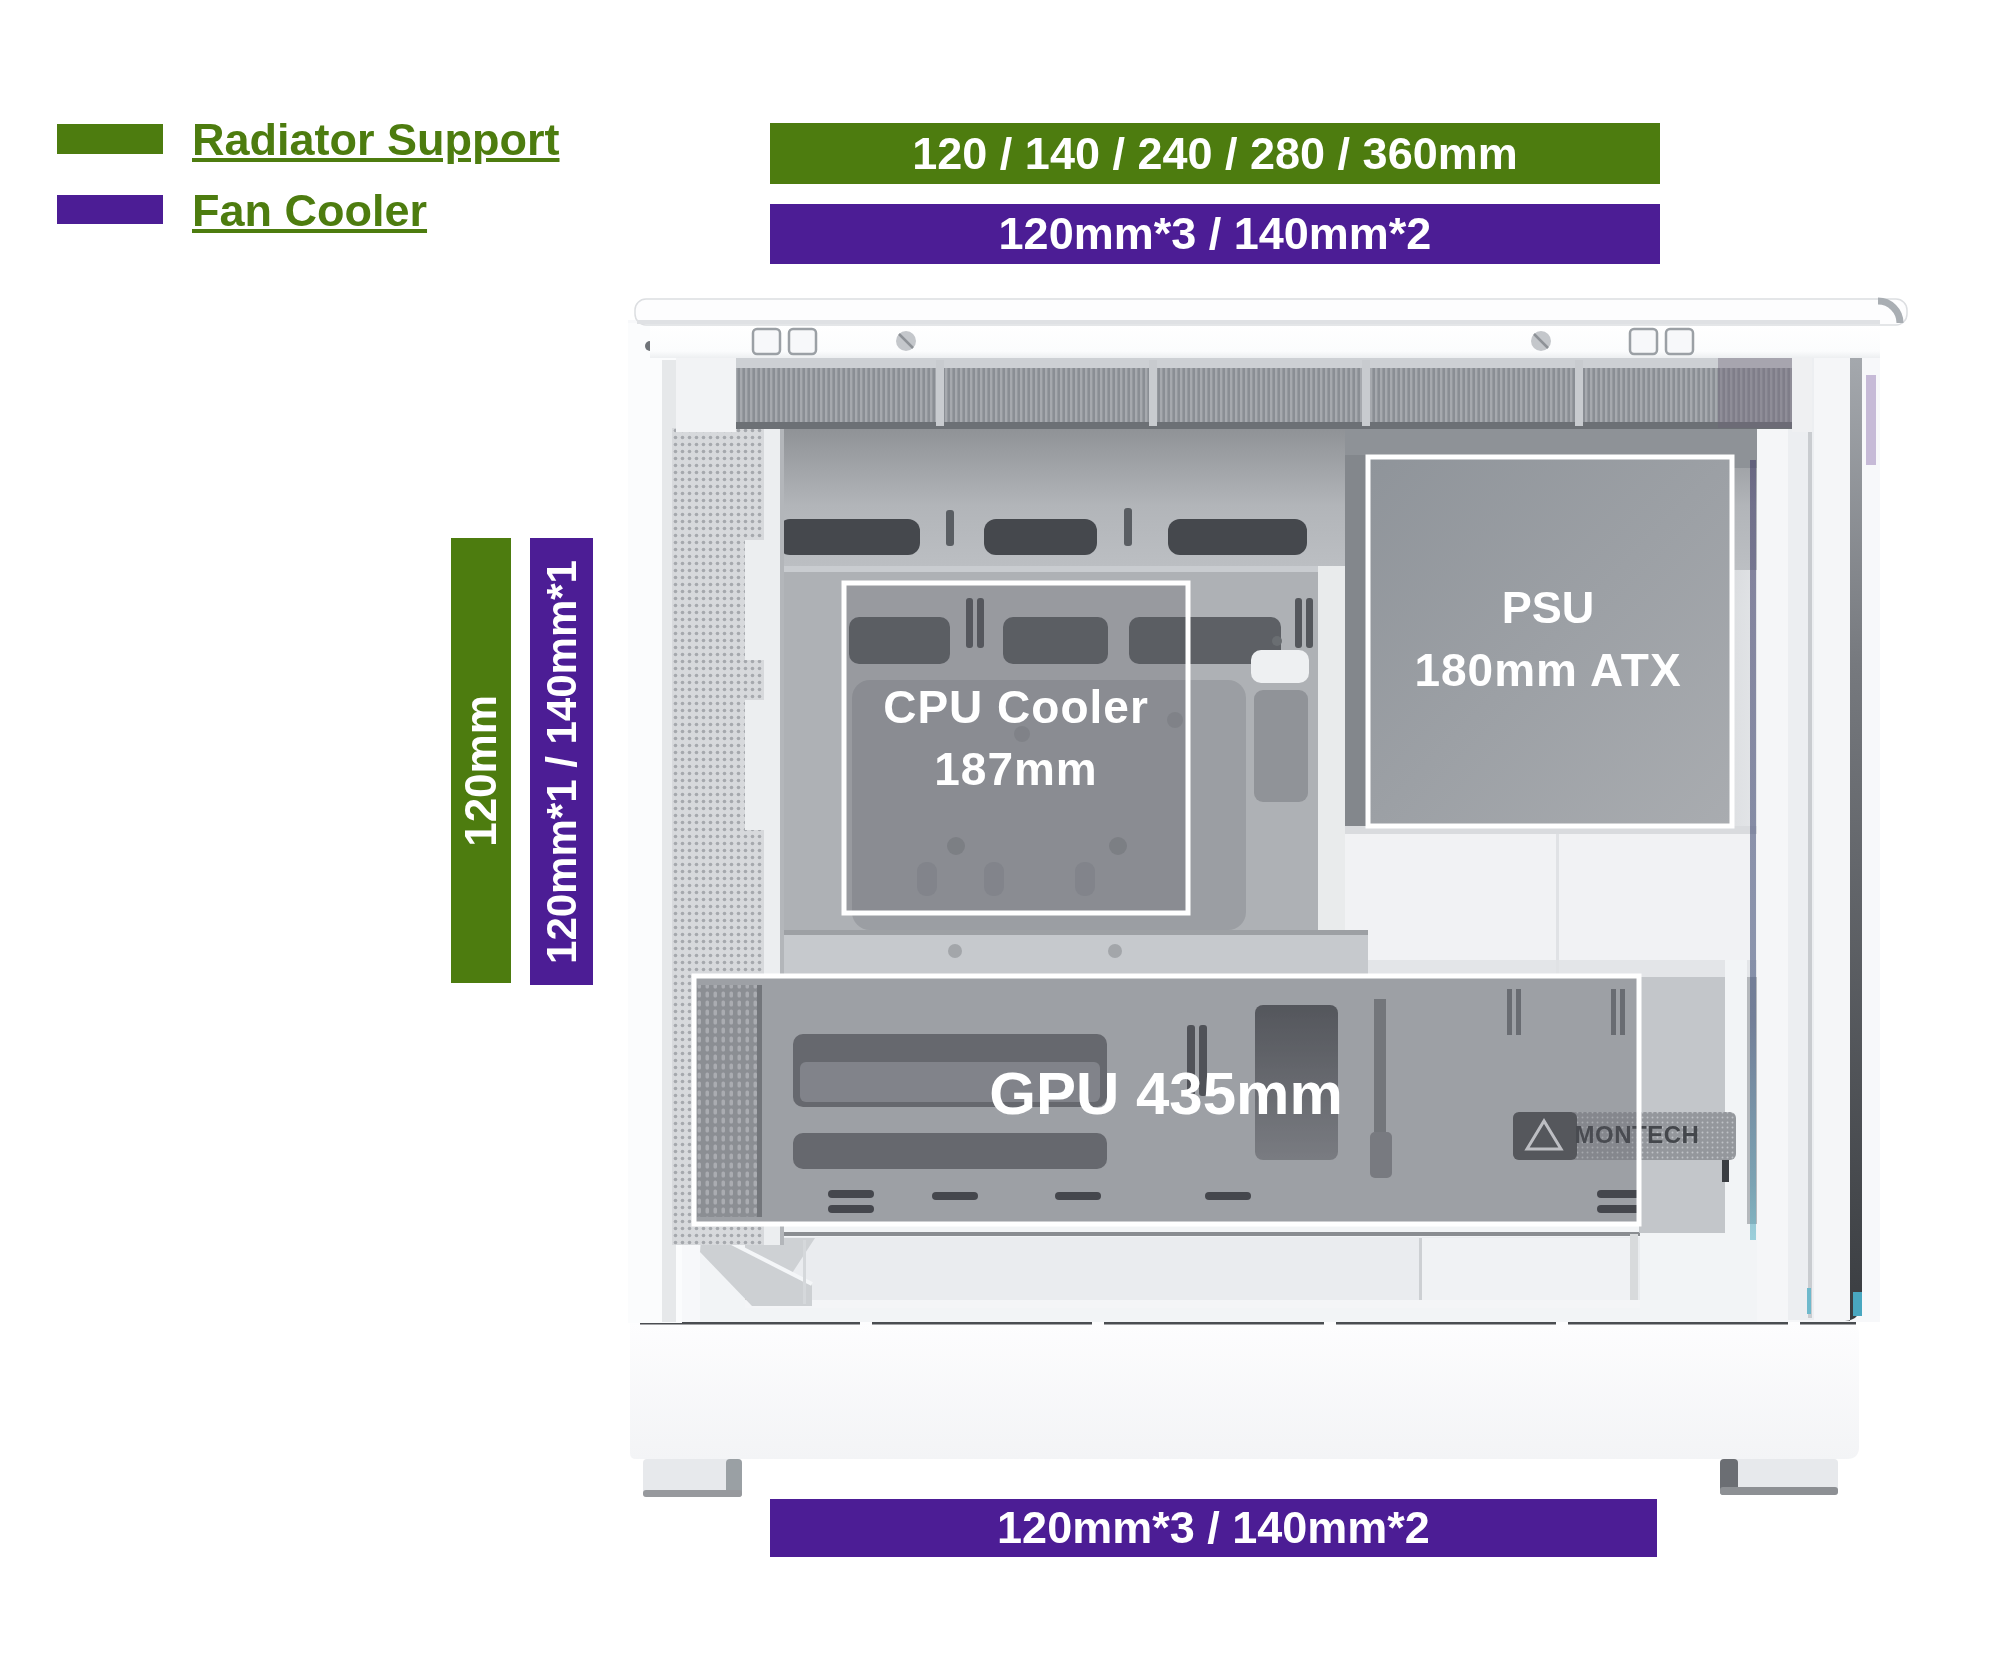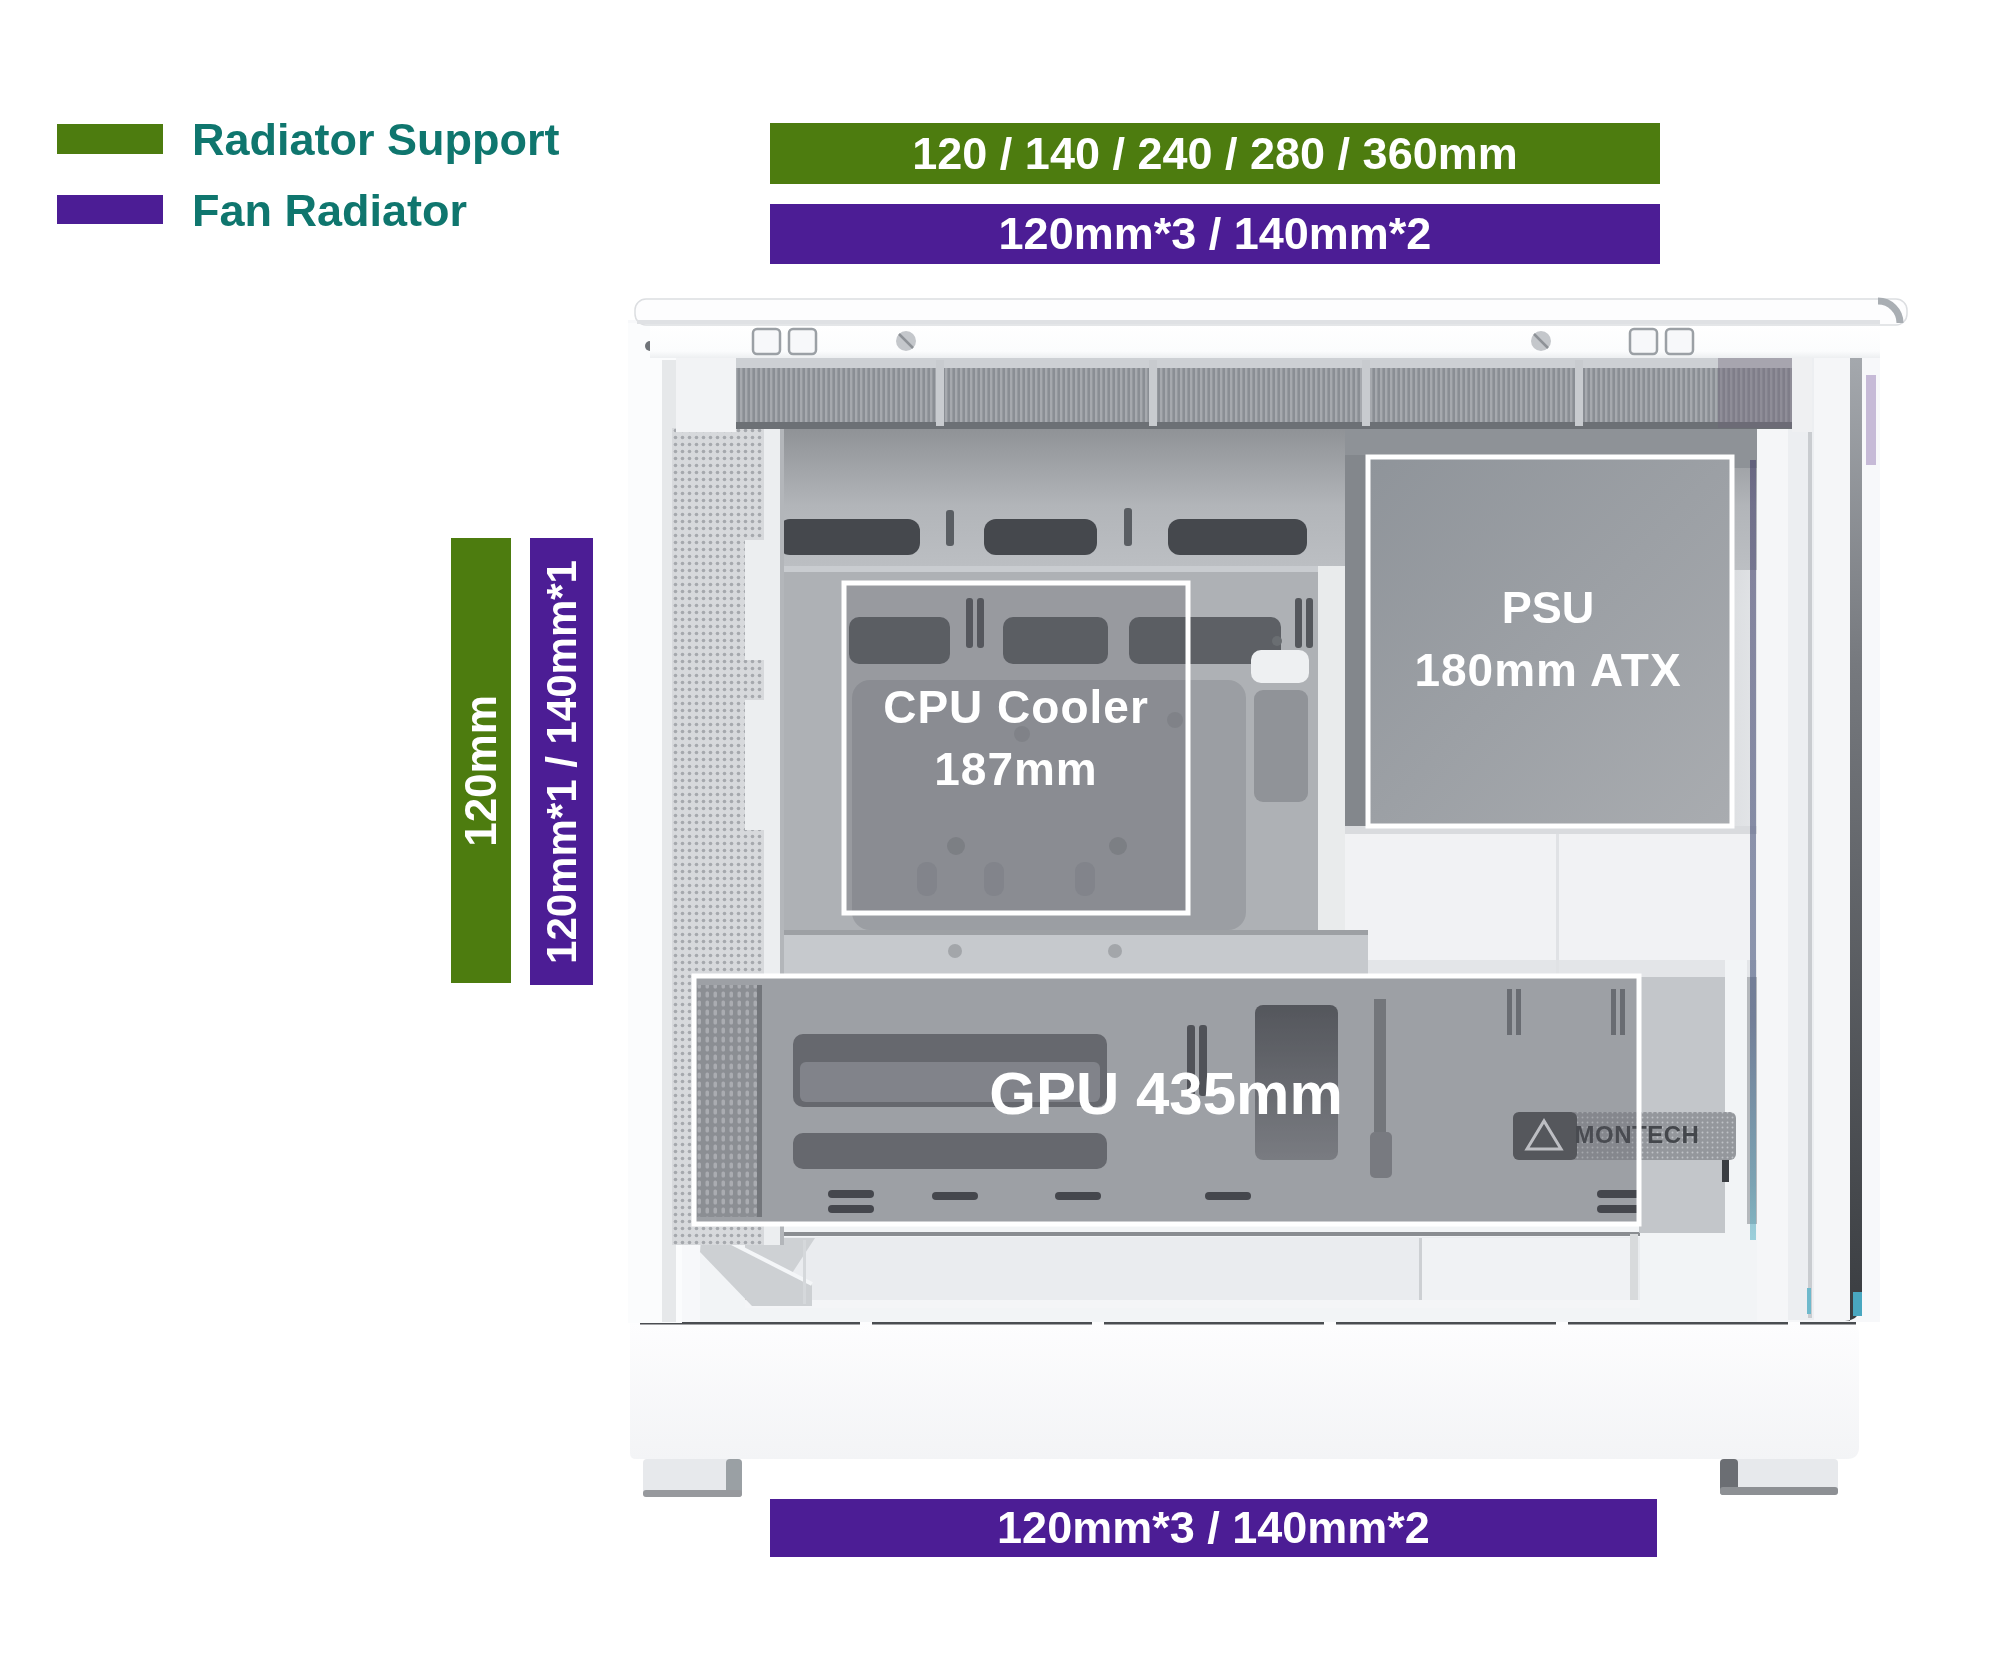--- a/index.html
+++ b/index.html
@@ -5,21 +5,21 @@
   html,body{margin:0;padding:0;}
   body{width:2000px;height:1676px;background:#ffffff;position:relative;overflow:hidden;
        font-family:"Liberation Sans",sans-serif;}
   .abs{position:absolute;}
   .bar{position:absolute;display:flex;align-items:center;justify-content:center;
        color:#fff;font-weight:bold;}
   .mag{background:#4d7c0f;}
   .blu{background:#4c1d95;}
   .vbar{position:absolute;display:flex;align-items:center;justify-content:center;}
   .vtxt{transform:rotate(-90deg);white-space:nowrap;color:#fff;font-weight:bold;}
-  .lgt{position:absolute;font-weight:bold;color:#0f766e;}
+  .lgt{position:absolute;font-weight:bold;color:#4d7c0f;text-decoration:underline;}
 </style>
 </head>
 <body>
 
 <svg class="abs" style="left:0;top:0" width="2000" height="1676" viewBox="0 0 2000 1676">
   <defs>
     <linearGradient id="gBand" x1="0" y1="0" x2="0" y2="1">
       <stop offset="0" stop-color="#ffffff"></stop>
         <stop offset="0.8" stop-color="#fbfcfd"></stop>
       <stop offset="1" stop-color="#edeff1"></stop>
@@ -267,21 +267,21 @@
     <text x="1016" y="785" font-size="46" letter-spacing="1">187mm</text>
     <text x="1548" y="623" font-size="45">PSU</text>
     <text x="1548" y="686" font-size="46" letter-spacing="1">180mm ATX</text>
     <text x="1166" y="1114" font-size="60">GPU 435mm</text>
   </g>
 </svg>
 
 <div class="abs mag" style="left:57px;top:124px;width:106px;height:30px;"></div>
 <div class="lgt" style="left:192px;top:114px;font-size:45px;">Radiator Support</div>
 <div class="abs blu" style="left:57px;top:195px;width:106px;height:29px;"></div>
-<div class="lgt" style="left:192px;top:185px;font-size:45px;">Fan Radiator</div>
+<div class="lgt" style="left:192px;top:185px;font-size:45px;">Fan Cooler</div>
 
 <div class="bar mag" style="left:770px;top:123px;width:890px;height:61px;font-size:45px;">120 / 140 / 240 / 280 / 360mm</div>
 <div class="bar blu" style="left:770px;top:204px;width:890px;height:60px;font-size:45px;">120mm*3 / 140mm*2</div>
 
 <div class="vbar mag" style="left:451px;top:538px;width:60px;height:445px;">
     <span class="vtxt" style="font-size:44px;transform:rotate(-90deg) translateX(-10px);">120mm</span>
   </div>
 <div class="vbar blu" style="left:530px;top:538px;width:63px;height:447px;">
     <span class="vtxt" style="font-size:42px;">120mm*1 / 140mm*1</span>
   </div>

